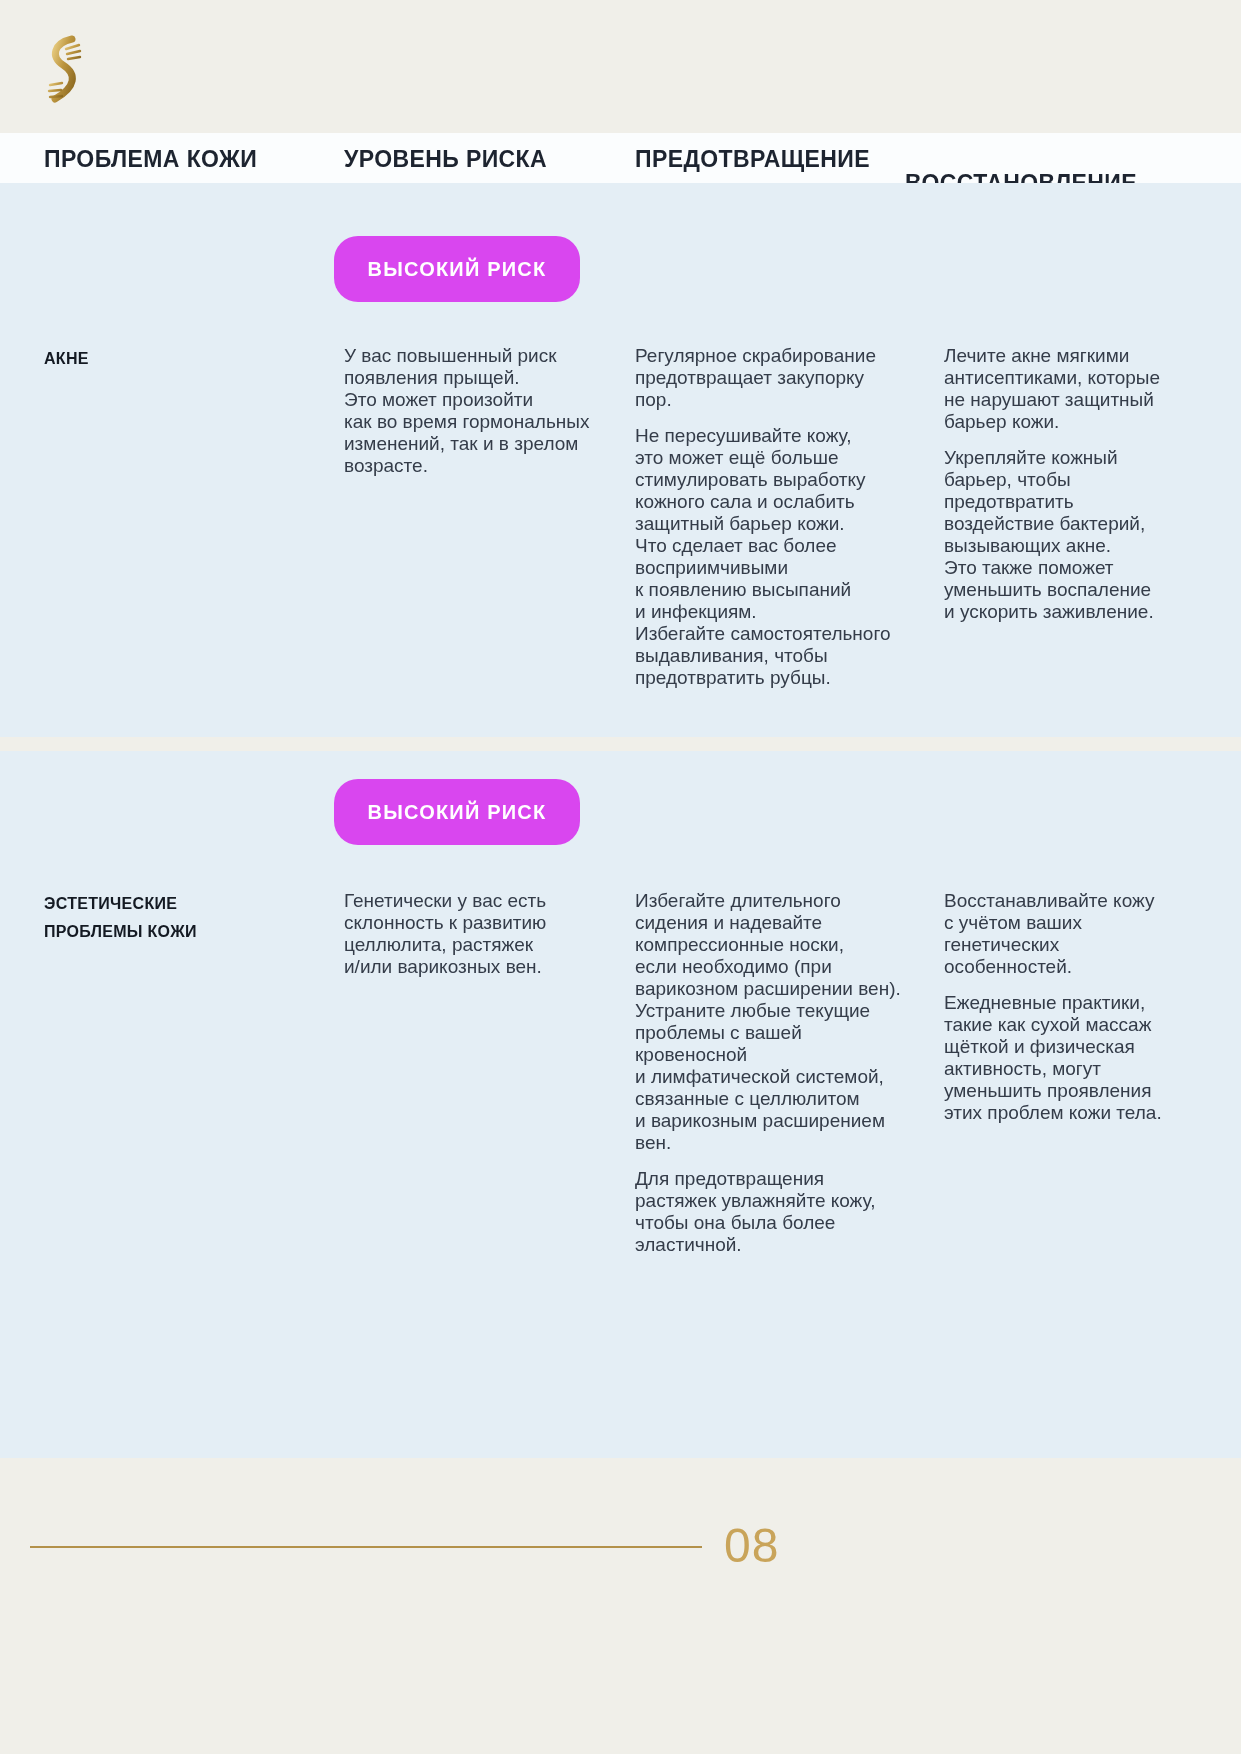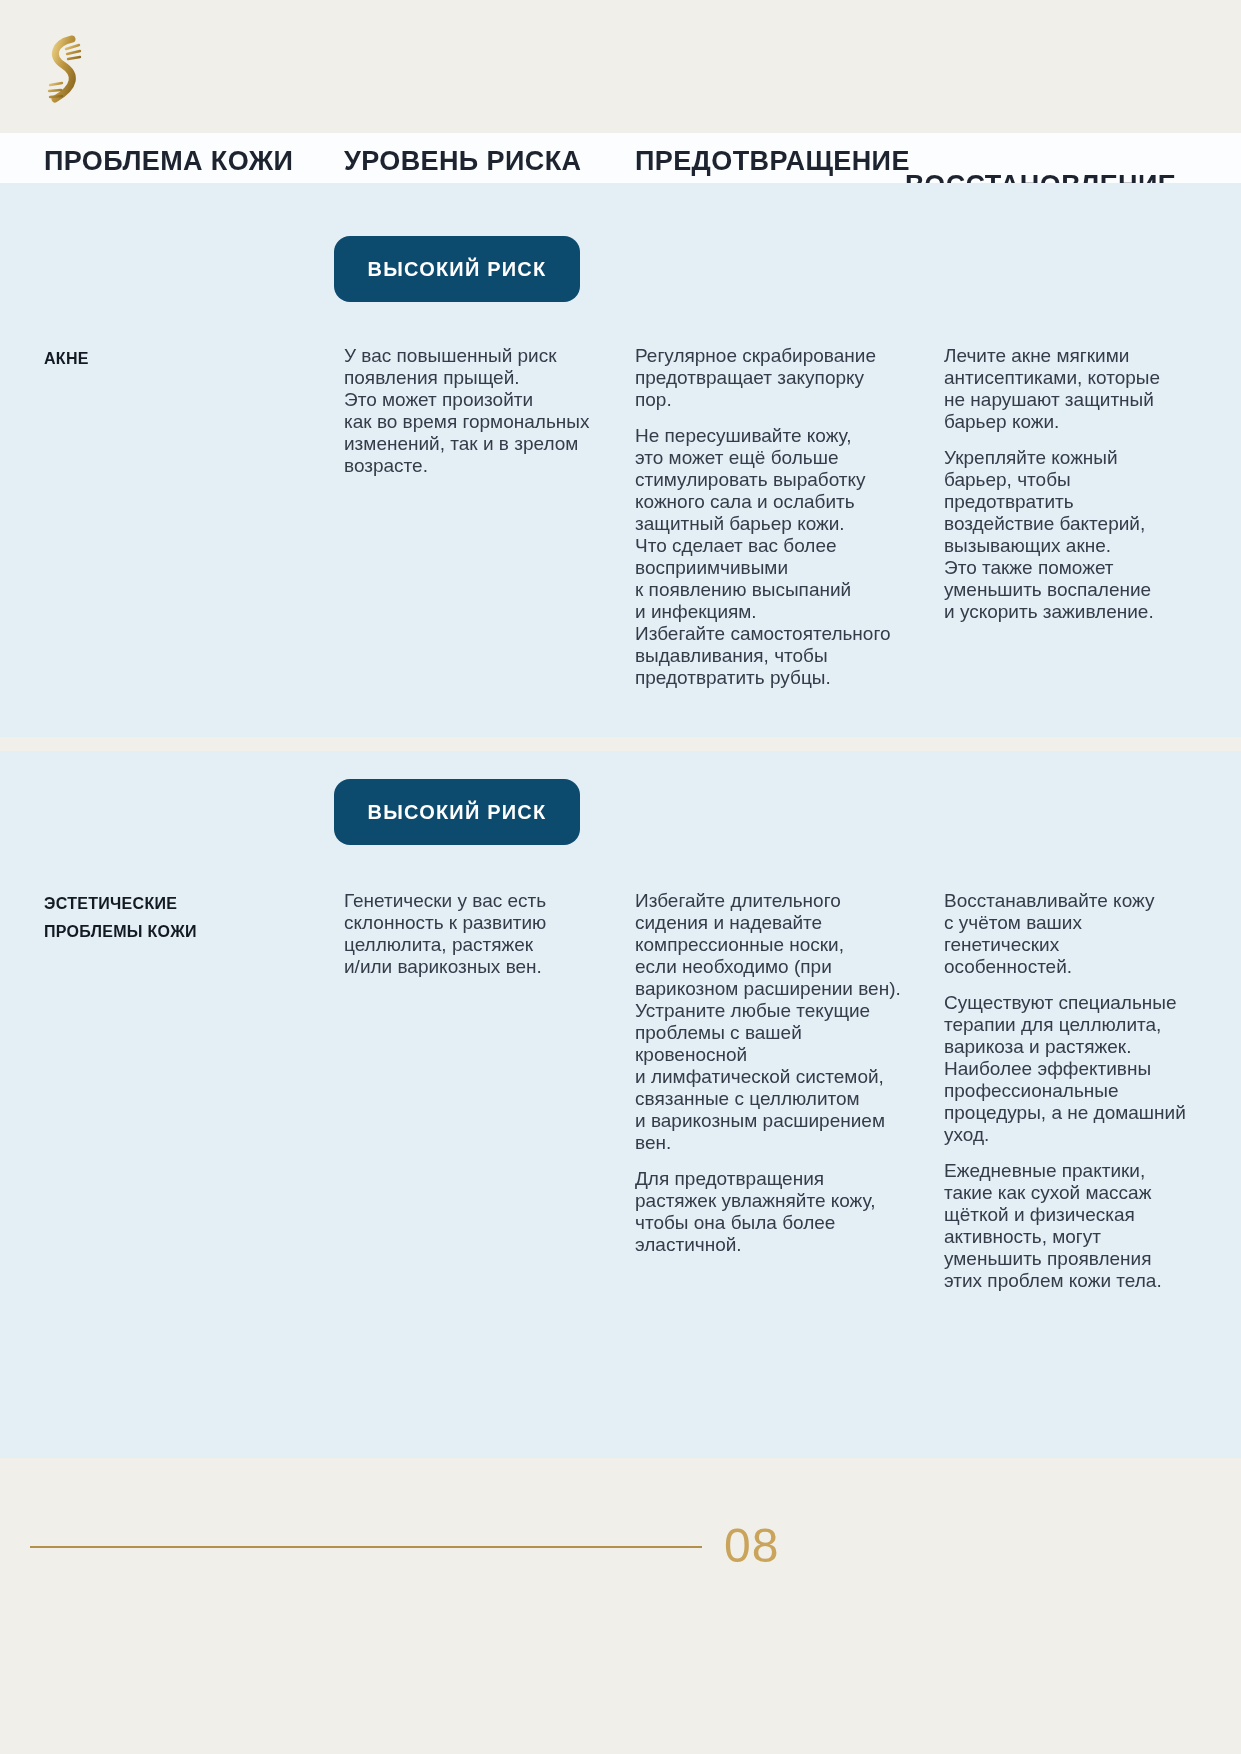--- a/index.html
+++ b/index.html
@@ -10,31 +10,31 @@
     background:#f0efe9;
     font-family:"Liberation Sans", sans-serif;
     overflow:hidden;
   }
   .header-band{
     position:absolute; left:0; top:133px; width:1241px; height:50px;
     background:#fbfdfe;
   }
   .hcell{
     position:absolute; top:146px;
-    font-size:27px; font-weight:700; color:#1d2430; letter-spacing:.4px;
+    font-size:23px; font-weight:700; color:#1d2430; letter-spacing:.4px;
     white-space:nowrap;
   }
   .panel{
     position:absolute; left:0; width:1241px; background:#e4eef5;
   }
   .panel.p1{ top:183px; height:554px; }
   .panel.p2{ top:751px; height:707px; }
   .badge{
     position:absolute; left:334px; width:246px; height:66px;
-    background:#0c4a6e; border-radius:16px;
+    background:#d946ef; border-radius:24px;
     display:flex; align-items:center; justify-content:center;
     color:#ffffff; font-weight:700; font-size:20px; letter-spacing:1.2px;
     white-space:nowrap;
   }
   .badge.b1{ top:236px; }
   .badge.b2{ top:779px; }
   .cell{
     position:absolute;
     font-size:19px; line-height:22px; color:#343c49;
   }
@@ -153,27 +153,20 @@
       <p>Для предотвращения
 растяжек увлажняйте кожу,
 чтобы она была более
 эластичной.</p>
     </div>
   <div class="cell c4 r2">
       <p>Восстанавливайте кожу
 с учётом ваших
 генетических
 особенностей.</p>
-      <p>Существуют специальные
-терапии для целлюлита,
-варикоза и растяжек.
-Наиболее эффективны
-профессиональные
-процедуры, а не домашний
-уход.</p>
       <p>Ежедневные практики,
 такие как сухой массаж
 щёткой и физическая
 активность, могут
 уменьшить проявления
 этих проблем кожи тела.</p>
     </div>
 
   <div class="footer-line"></div>
   <div class="page-number">08</div>

